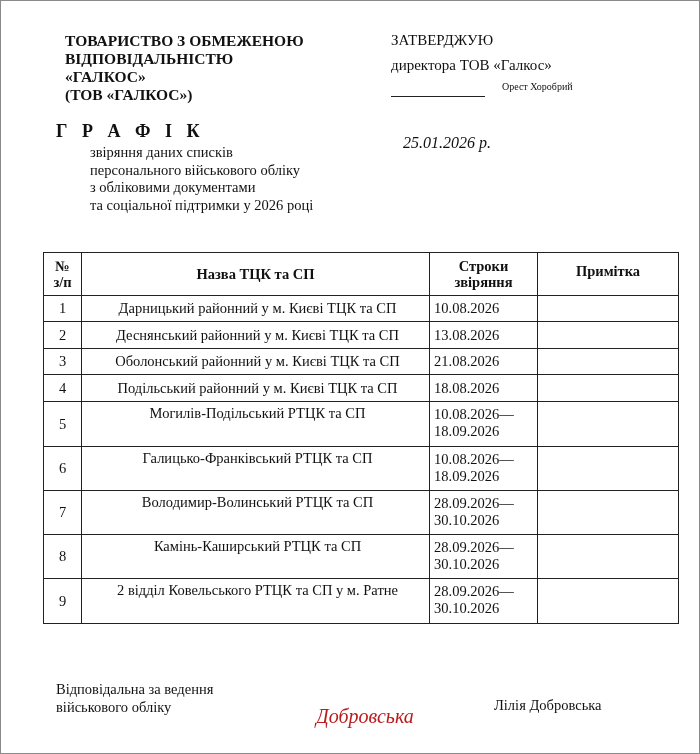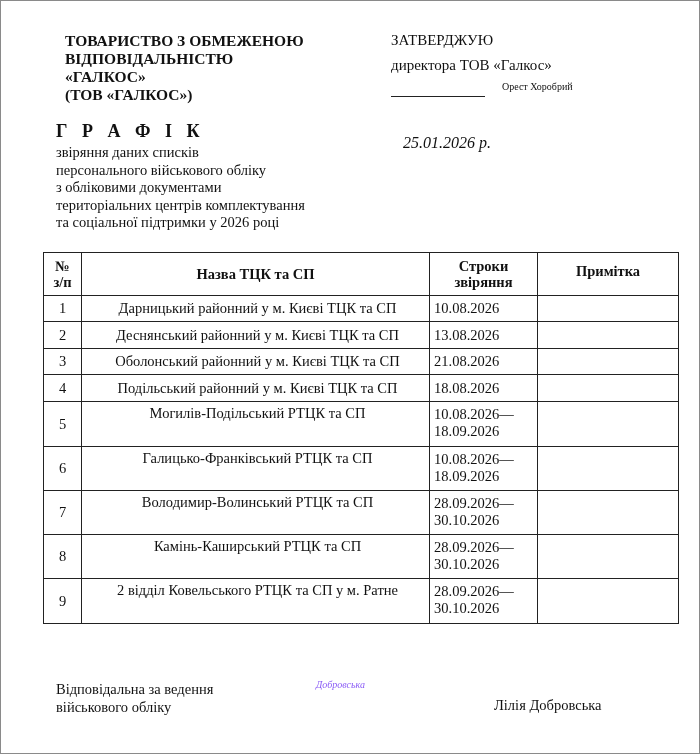--- a/index.html
+++ b/index.html
@@ -12,32 +12,32 @@
   .org div { height: 18px; }
   .approve { left: 390px; top: 31px; font-size: 15px; }
   .approve .l1 { position: absolute; left: 0; top: 0; }
   .approve .l2 { position: absolute; left: 0; top: 25px; }
   .approve .sigline { position: absolute; left: 0; top: 50px; width: 94px;
                       border-bottom: 1px solid #222; height: 14px; }
   .approve .signame { position: absolute; left: 111px; top: 49px; font-size: 10px; }
   .approve .date { position: absolute; left: 12px; top: 66px; font-style: italic; font-size: 16px; margin-top: 36px; }
   .title { left: 55px; top: 120px; font-weight: bold; font-size: 18px; letter-spacing: 5px; }
   .desc { left: 55px; top: 143px; font-size: 14.5px; line-height: 17.5px; }
-  .desc div { height: 17.5px; }
+  .desc div { height: 17.5px; margin-left: 34px; }
   table.grid { position: absolute; left: 42px; top: 251px; border-collapse: collapse;
                font-size: 14.5px; table-layout: fixed; }
   table.grid th, table.grid td { border: 1.5px solid #222; padding: 0; vertical-align: middle; }
   table.grid th { font-weight: bold; text-align: center; font-size: 14.5px; line-height: 16px; }
   table.grid td.num { text-align: center; }
   table.grid td.name { padding-left: 4px; text-align: center; }
   table.grid td.date { padding-left: 4px; text-align: left; line-height: 17px; }
   table.grid tr.multi td.name { vertical-align: top; padding-top: 3px; }
   table.grid tr.multi td.date { vertical-align: top; padding-top: 4px; }
   .footer-label { left: 55px; top: 679px; font-size: 14.5px; line-height: 18px; }
-  .footer-sig { left: 315px; top: 678px; font-size: 10px; font-style: italic; color: #8b5cf6; }
+  .footer-sig { left: 315px; top: 704px; font-size: 20px; font-style: italic; color: #b91c1c; }
   .footer-name { left: 493px; top: 696px; font-size: 14.5px; }
 </style>
 </head>
 <body>
 
 <div class="page">
 
   <div class="abs org">
     <div>ТОВАРИСТВО З ОБМЕЖЕНОЮ</div>
     <div>ВІДПОВІДАЛЬНІСТЮ</div>
@@ -52,21 +52,20 @@
     <span class="signame">Орест Хоробрий</span>
     <span class="date">25.01.2026 р.</span>
   </div>
 
   <div class="abs title">Г Р А Ф І К</div>
 
   <div class="abs desc">
     <div>звіряння даних списків</div>
     <div>персонального військового обліку</div>
     <div>з обліковими документами</div>
-    <div>територіальних центрів комплектування</div>
     <div>та соціальної підтримки у 2026 році</div>
   </div>
 
   <table class="grid">
     <colgroup>
       <col style="width:38px">
       <col style="width:348px">
       <col style="width:108px">
       <col style="width:141px">
     </colgroup>

